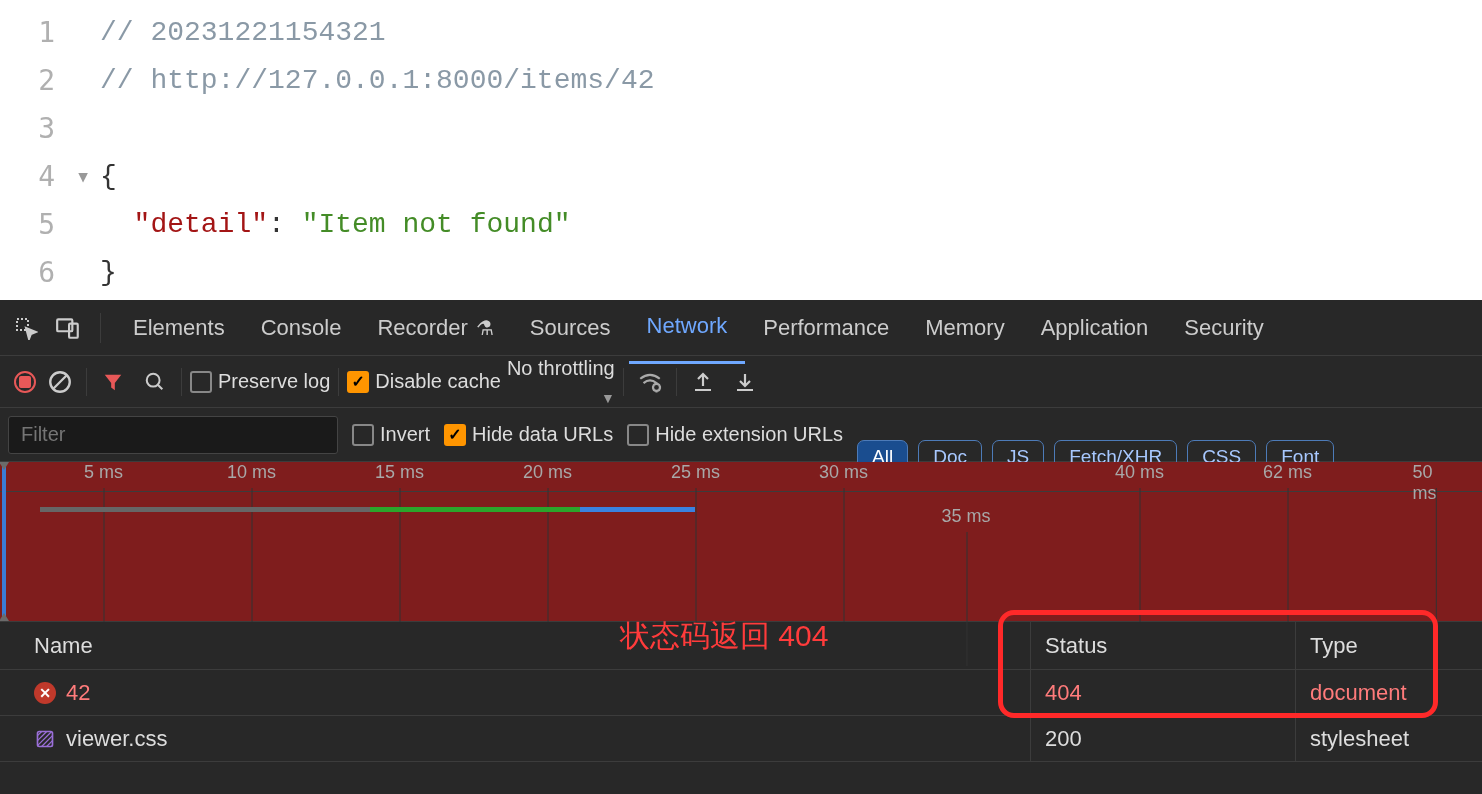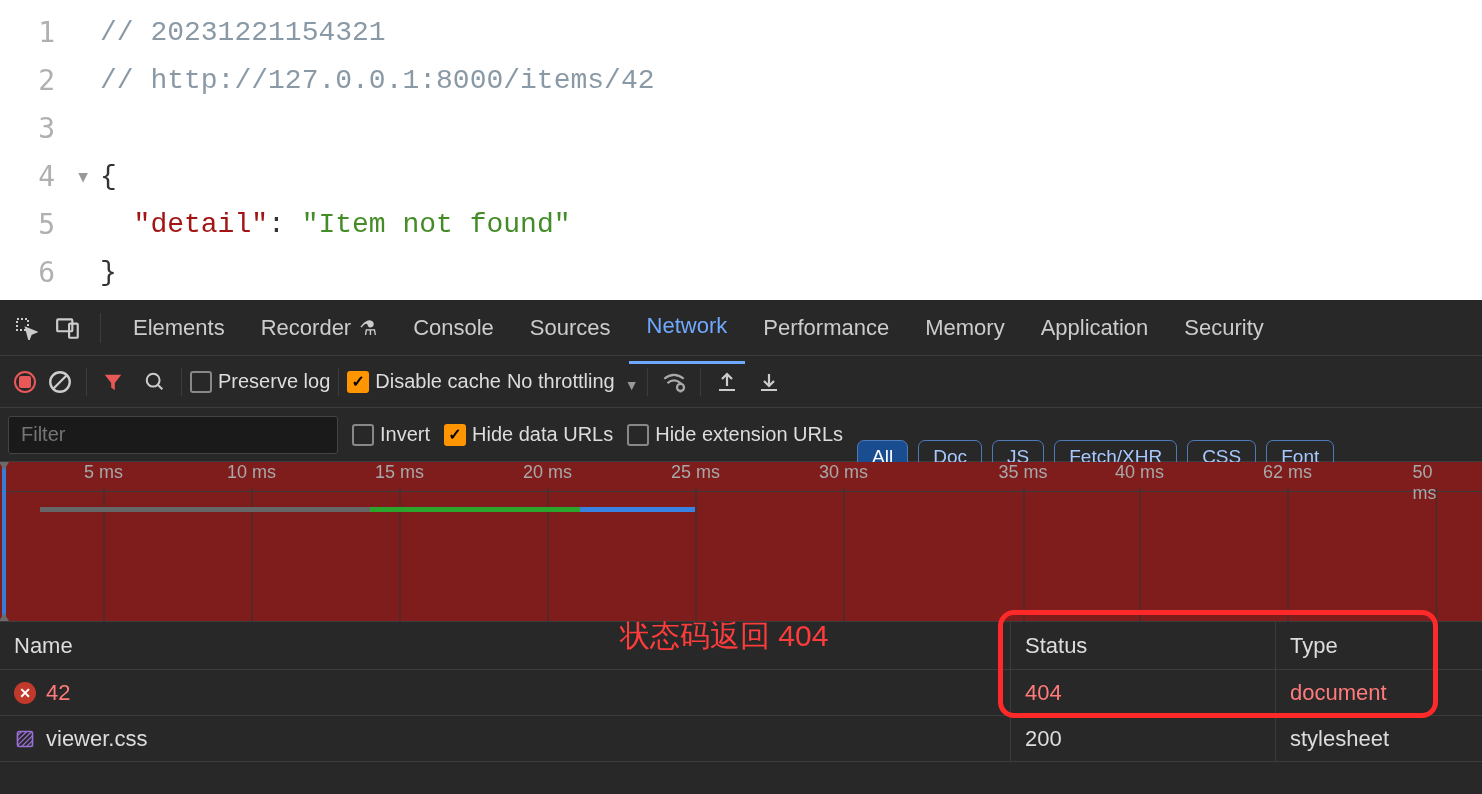--- a/index.html
+++ b/index.html
@@ -30,21 +30,21 @@
 .toolbar { height: 52px; display: flex; align-items: center; padding: 0 14px; gap: 6px; border-bottom: 1px solid #3c3c3c; }
 .record-btn { width: 22px; height: 22px; border: 2.5px solid #e85858; border-radius: 50%; position: relative; cursor: pointer; }
 .record-btn::after { content: ""; position: absolute; inset: 3px; background: #e85858; border-radius: 2px; }
 .clear-btn svg { width: 26px; height: 26px; }
 .funnel-icon { color: #e85858; }
 .search-icon { color: #ccc; }
 .toolbar-div { width: 1px; height: 28px; background: #3c3c3c; margin: 0 2px; }
 .checkbox { width: 22px; height: 22px; border: 2px solid #888; border-radius: 3px; display: inline-flex; align-items: center; justify-content: center; margin-right: 6px; flex-shrink: 0; }
 .checkbox.checked { background: #ff9500; border-color: #ff9500; color: #000; font-weight: bold; font-size: 16px; }
 .toolbar-label { font-size: 20px; color: #ddd; display: flex; align-items: center; cursor: pointer; }
-.dropdown { font-size: 20px; color: #ddd; display: flex; align-items: flex-end; gap: 10px; cursor: pointer; }
+.dropdown { font-size: 20px; color: #ddd; display: flex; align-items: flex-end; gap: 10px; cursor: pointer; flex-direction: column; }
 .caret-down { font-size: 14px; color: #999; }
 .wifi-gear { color: #aaa; }
 .upload-icon, .download-icon { color: #ccc; }
 
 .filter-bar { height: 54px; display: flex; align-items: center; padding: 0 8px; gap: 14px; border-bottom: 1px solid #3c3c3c; }
 .filter-input { width: 330px; height: 38px; background: #1a1a1a; border: 1px solid #444; border-radius: 3px; color: #aaa; padding: 0 12px; font-size: 20px; outline: none; }
 .chip { height: 34px; padding: 0 14px; border: 1.5px solid #4d7bb8; border-radius: 7px; color: #a8c8ff; font-size: 19px; display: flex; align-items: center; cursor: pointer; }
 .chip.active { background: #1a4d8f; color: #fff; }
 
 .timeline { height: 160px; border-bottom: 1px solid #3c3c3c; position: relative; background: #7f1d1d; }
@@ -56,21 +56,21 @@
 .tl-marker::before { top: 0; border-top: 8px solid #6b6b6b; }
 .tl-marker::after { bottom: 0; border-bottom: 8px solid #6b6b6b; }
 .tl-bar { position: absolute; height: 5px; top: 45px; }
 .tl-bar.gray { background: #666; }
 .tl-bar.green { background: #2ba52b; }
 .tl-bar.blue { background: #3a82e0; }
 
 .table { position: relative; }
 .thead { height: 48px; display: flex; border-bottom: 1px solid #3c3c3c; }
 .th, .td { display: flex; align-items: center; padding: 0 14px; font-size: 22px; }
-.col-name { width: 1010px; }
+.col-name { width: 1010px; margin-left: 20px; }
 .col-status { width: 265px; border-left: 1px solid #3c3c3c; }
 .col-type { flex: 1; border-left: 1px solid #3c3c3c; }
 .th { color: #ddd; }
 .trow { height: 46px; display: flex; border-bottom: 1px solid #3c3c3c; }
 .trow .td { color: #ddd; }
 .trow.err .td { color: #ff7b7b; }
 .row-icon { width: 22px; height: 22px; margin-right: 10px; display: inline-flex; align-items: center; justify-content: center; border-radius: 50%; flex-shrink: 0; }
 .row-icon.err { background: #c0392b; color: #fff; font-size: 14px; font-weight: bold; }
 .row-icon.css { background: transparent; }
 
@@ -113,25 +113,25 @@
           <rect x="2" y="4" width="14" height="11" rx="1"></rect>
           <rect x="13" y="8" width="8" height="13" rx="1"></rect>
         </svg>
     </div>
     <div class="tabs-divider"></div>
     <div id="tabs-container" style="display:flex;">
         <div class="tab">
           <span>Elements</span>
         </div>
         <div class="tab">
+          <span>Console</span>
+        </div>
+        <div class="tab">
           <span>Recorder</span>
           <span class="flask">⚗</span>
-        </div>
-        <div class="tab">
-          <span>Console</span>
         </div>
         <div class="tab">
           <span>Sources</span>
         </div>
         <div class="tab active">
           <span>Network</span>
         </div>
         <div class="tab">
           <span>Performance</span>
         </div>
@@ -228,21 +228,21 @@
   </div>
 
   <div class="timeline">
     <div class="timeline-ruler" id="ruler">
         <div class="tick" style="left: 103.6px;">5 ms</div>
         <div class="tick" style="left: 251.6px;">10 ms</div>
         <div class="tick" style="left: 399.6px;">15 ms</div>
         <div class="tick" style="left: 547.6px;">20 ms</div>
         <div class="tick" style="left: 695.6px;">25 ms</div>
         <div class="tick" style="left: 843.6px;">30 ms</div>
-        <div class="tick" style="left: 1023px;">35 ms</div>
+        <div class="tick" style="left: 966px; margin-top: 44px;">35 ms</div>
         <div class="tick" style="left: 1139.6px;">40 ms</div>
         <div class="tick" style="left: 1287.6px;">62 ms</div>
         <div class="tick" style="left: 1435.6px;">50 ms</div>
       </div>
     <div class="tl-marker"></div>
     <div class="tl-bar gray" style="left:40px;width:330px;"></div>
     <div class="tl-bar green" style="left:370px;width:210px;"></div>
     <div class="tl-bar blue" style="left:580px;width:115px;"></div>
   </div>
 

